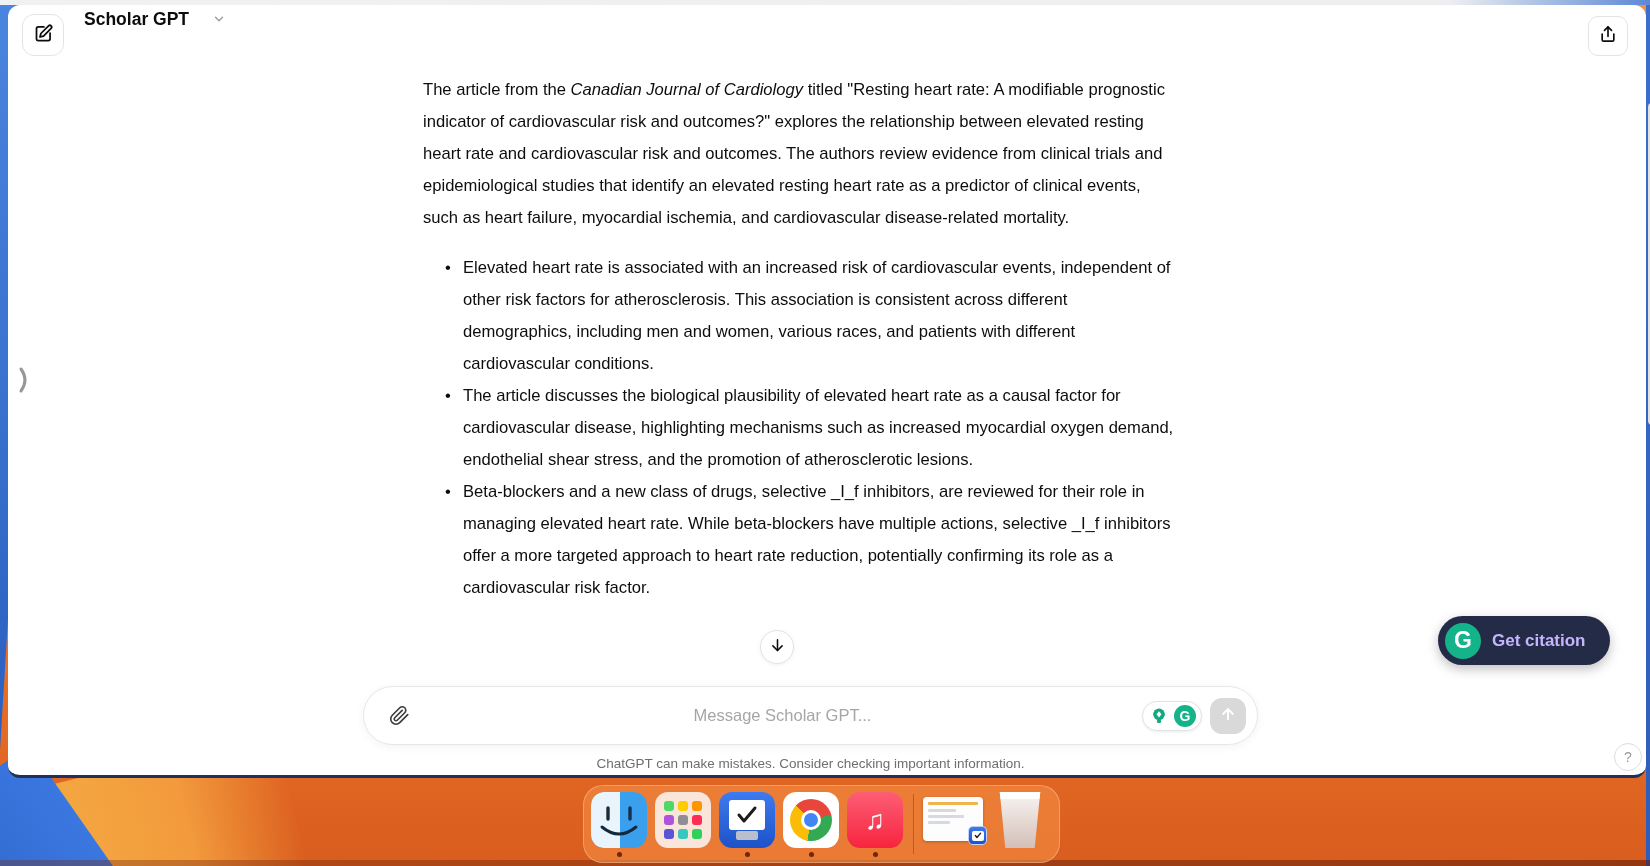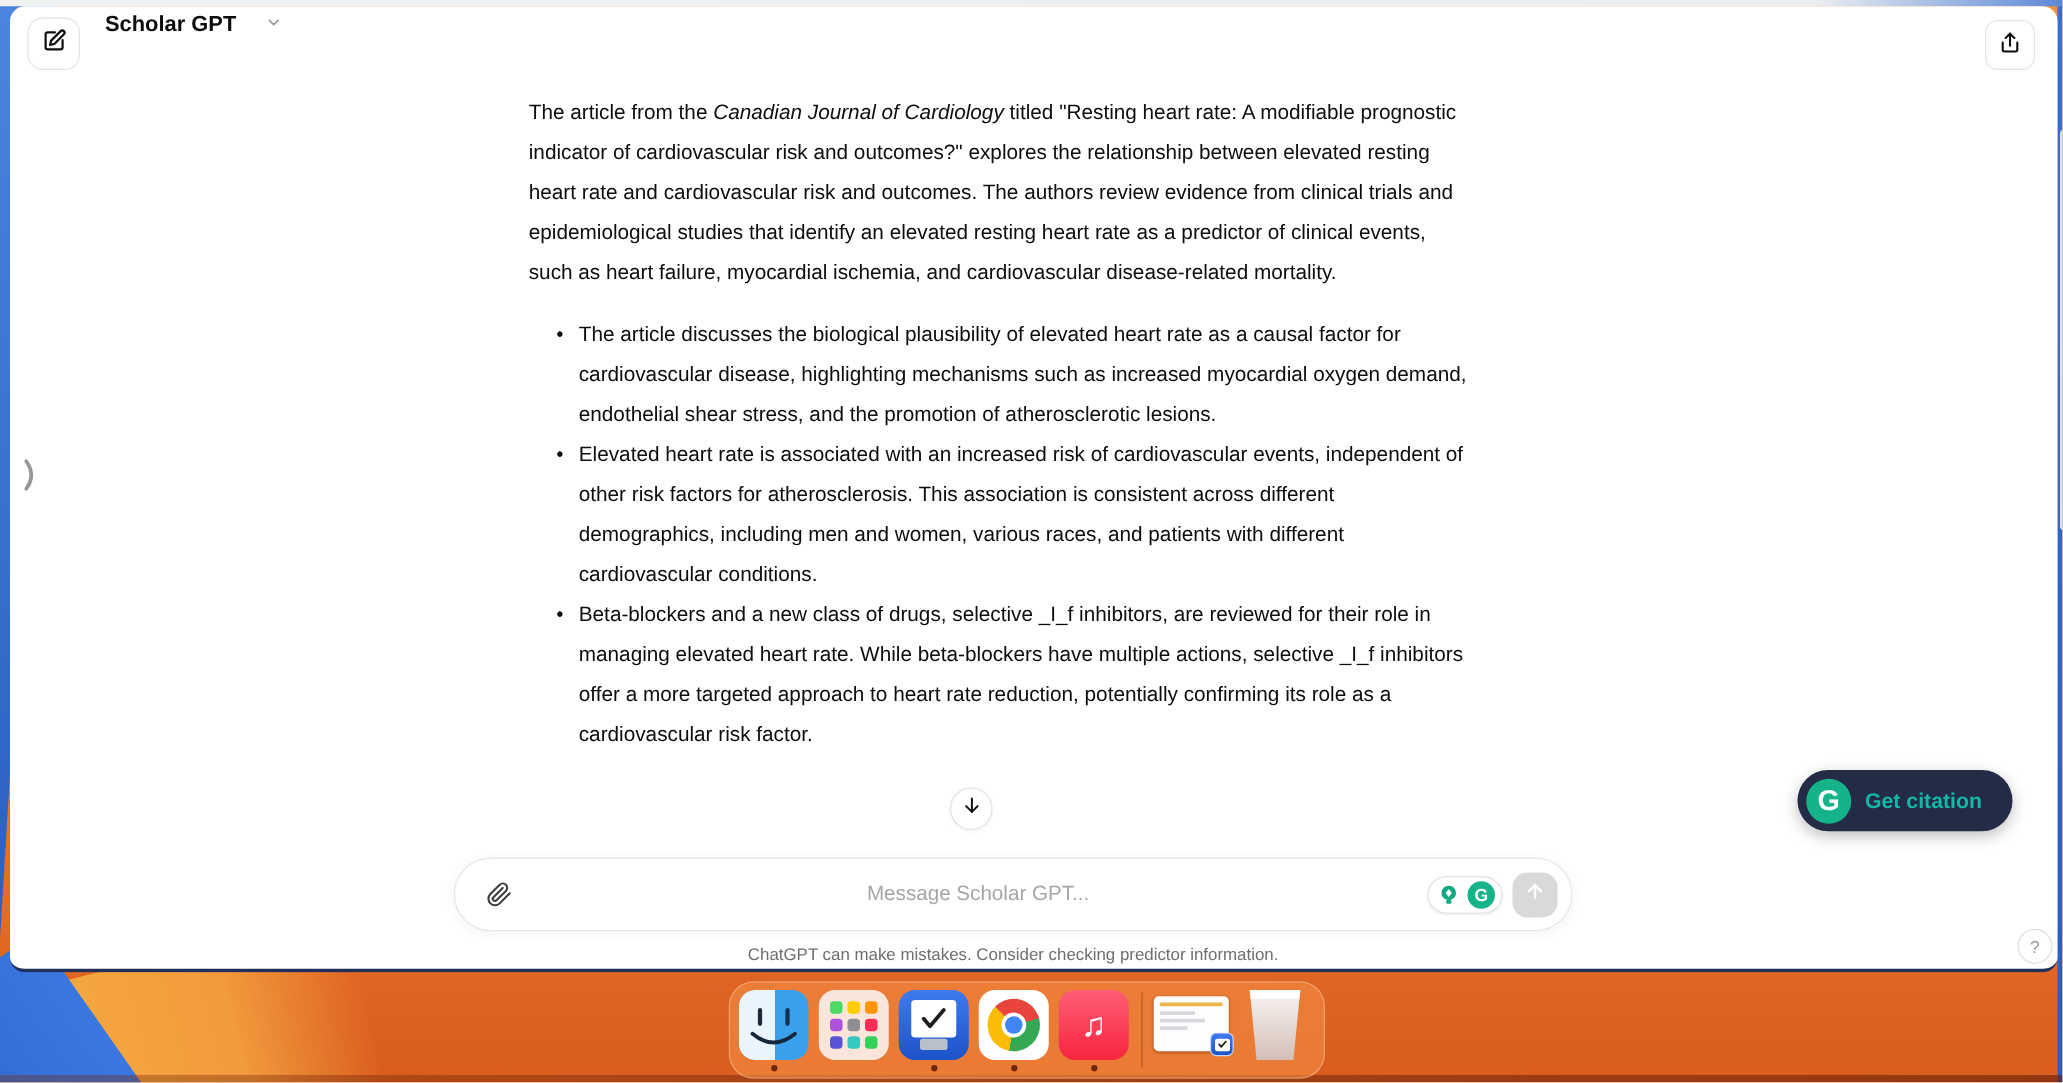--- a/index.html
+++ b/index.html
@@ -75,21 +75,21 @@
   
   .scrollbar-thumb { position:absolute; left:1640px; top:98px; width:8px; height:322px;
       background:#e1e1e1; border-radius:4px; }
 
   
   .get-citation { position:absolute; left:1438px; top:616px; height:49px; border-radius:26px;
       background:#232b47; display:flex; align-items:center; padding:0 24px 0 7px; gap:11px;
       box-shadow:0 4px 12px rgba(0,0,0,.25); cursor:pointer; }
   .get-citation .g-circ { width:36px; height:36px; border-radius:50%; background:#15b38a; color:#fff;
       font-weight:700; font-size:23px; display:flex; align-items:center; justify-content:center; }
-  .get-citation .lbl { color:#14b8a6; font-size:17px; font-weight:700; }
+  .get-citation .lbl { color:#c4b5fd; font-size:17px; font-weight:700; }
 
   
   .help-btn { position:absolute; left:1606px; top:738px; width:28px; height:28px; border-radius:50%;
       background:#fff; border:1px solid #dedede; color:#9a9a9a; font-size:14px;
       display:flex; align-items:center; justify-content:center; cursor:pointer; }
 
   
   .dock { position:absolute; left:583px; top:785px; width:477px; height:78px; border-radius:20px;
       background:rgba(243,141,66,.62); border:1px solid rgba(255,255,255,.28);
       display:flex; align-items:flex-start; padding:6px 7px 0 7px; }
@@ -178,22 +178,22 @@
     <div class="sidebar-toggle">
       <svg width="14" height="30" viewBox="0 0 14 30" fill="none" stroke="#979797" stroke-width="3" stroke-linecap="round">
         <path d="M3 4 Q11 15 3 26"></path>
       </svg>
     </div>
 
     <div class="chat-clip">
       <div class="chat-col">
         <p class="p1"><span>The article from the </span><span class="italic">Canadian Journal of Cardiology</span><span> titled "Resting heart rate: A modifiable prognostic indicator of cardiovascular risk and outcomes?" explores the relationship between elevated resting heart rate and cardiovascular risk and outcomes. The authors review evidence from clinical trials and epidemiological studies that identify an elevated resting heart rate as a predictor of clinical events, such as heart failure, myocardial ischemia, and cardiovascular disease-related mortality.</span></p>
         <ul>
+          <li>Elevated heart rate is associated with an increased risk of cardiovascular events, independent of other risk factors for atherosclerosis. This association is consistent across different demographics, including men and women, various races, and patients with different cardiovascular conditions.</li>
           <li>The article discusses the biological plausibility of elevated heart rate as a causal factor for cardiovascular disease, highlighting mechanisms such as increased myocardial oxygen demand, endothelial shear stress, and the promotion of atherosclerotic lesions.</li>
-          <li>Elevated heart rate is associated with an increased risk of cardiovascular events, independent of other risk factors for atherosclerosis. This association is consistent across different demographics, including men and women, various races, and patients with different cardiovascular conditions.</li>
           <li>Beta-blockers and a new class of drugs, selective _I_f inhibitors, are reviewed for their role in managing elevated heart rate. While beta-blockers have multiple actions, selective _I_f inhibitors offer a more targeted approach to heart rate reduction, potentially confirming its role as a cardiovascular risk factor.</li>
         </ul>
       </div>
     </div>
 
     <div class="scroll-down-btn">
       <span>
         <svg width="17" height="17" viewBox="0 0 24 24" fill="none" stroke="#0d0d0d" stroke-width="2.2" stroke-linecap="round" stroke-linejoin="round">
           <path d="M12 4v15"></path>
             <path d="m5.5 12.5 6.5 6.5 6.5-6.5"></path>
@@ -221,21 +221,21 @@
       <div class="send-btn">
         <span>
           <svg width="18" height="18" viewBox="0 0 24 24" fill="none" stroke="#ffffff" stroke-width="2.6" stroke-linecap="round" stroke-linejoin="round">
             <path d="M12 19V6"></path>
               <path d="m5.5 12 6.5-6.5L18.5 12"></path>
           </svg>
         </span>
       </div>
     </div>
 
-    <div class="disclaimer">ChatGPT can make mistakes. Consider checking predictor information.</div>
+    <div class="disclaimer">ChatGPT can make mistakes. Consider checking important information.</div>
 
     <div class="scrollbar-thumb"></div>
 
     <div class="help-btn">?</div>
   </div>
 
   <div class="get-citation">
     <span class="g-circ">G</span>
     <span class="lbl">Get citation</span>
   </div>

